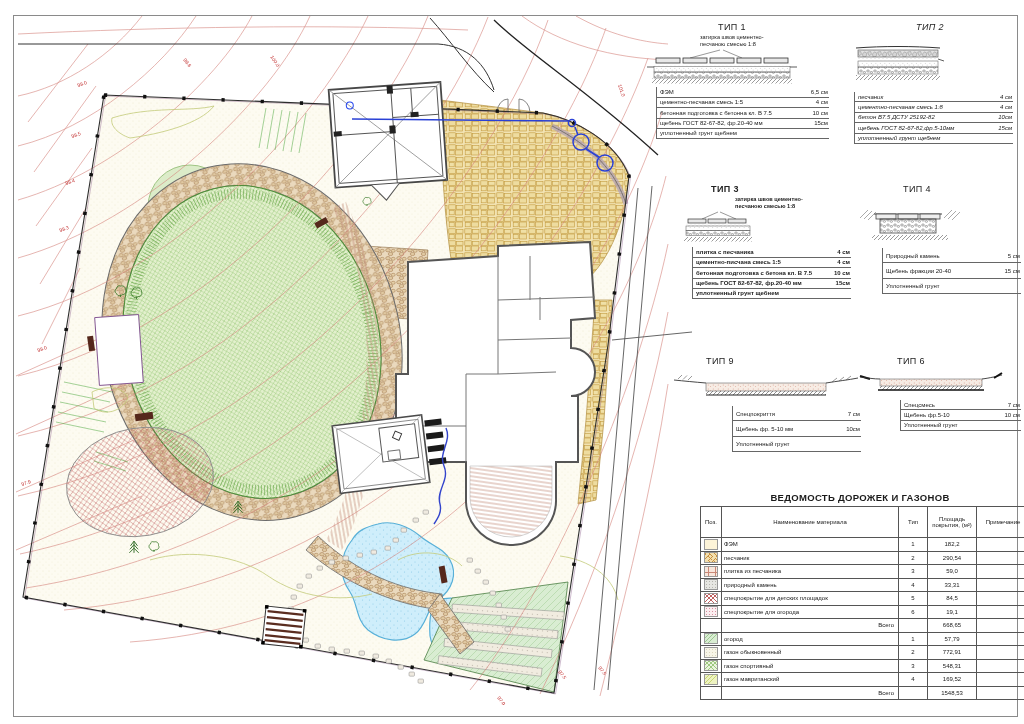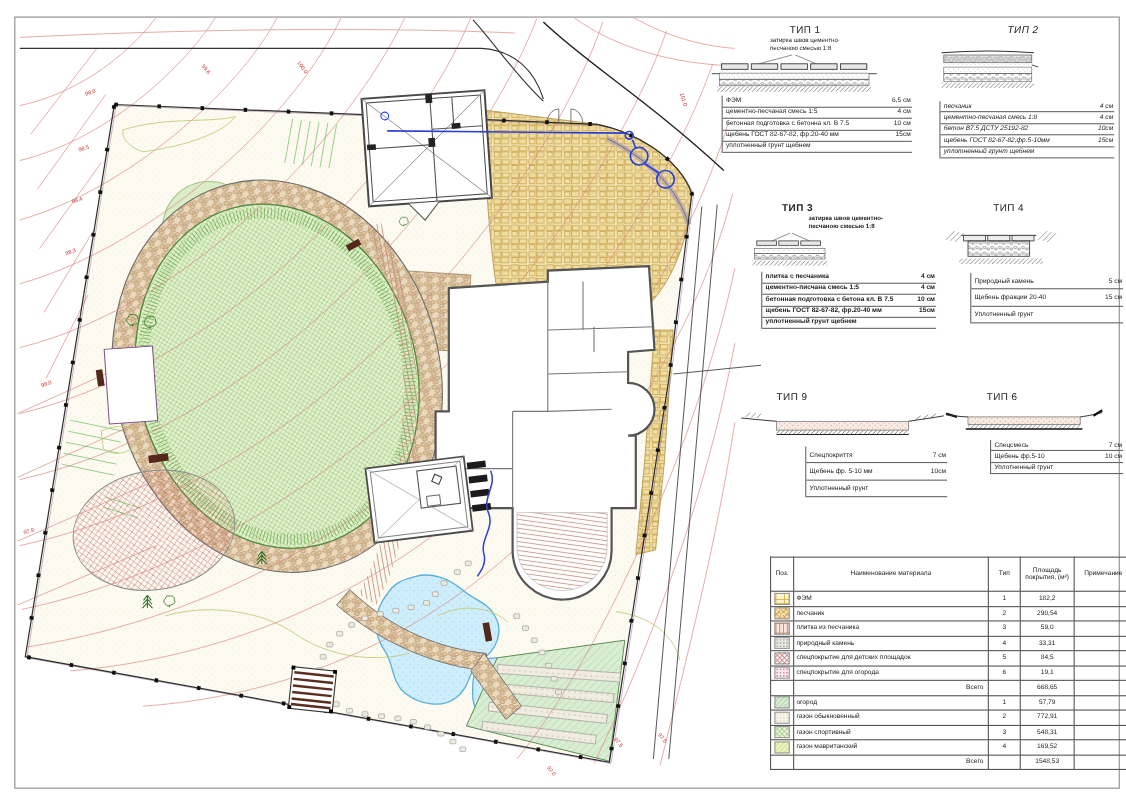--- a/index.html
+++ b/index.html
@@ -568,20 +568,21 @@
           <span>Щебень фр.5-10</span>
           <span>10 см</span>
         </div>
         <div class="row">
           <span>Уплотненный грунт</span>
           <span></span>
         </div>
       </div>
   </div>
 
+  <div class="tbl-title">ВЕДОМОСТЬ ДОРОЖЕК И ГАЗОНОВ</div>
   <table class="mat">
     <thead>
       <tr>
         <th class="c-pos">Поз.</th>
         <th class="c-name">Наименование материала</th>
         <th class="c-type">Тип</th>
         <th class="c-area">Площадь покрытия, (м²)</th>
         <th class="c-note">Примечание</th>
       </tr>
     </thead>

